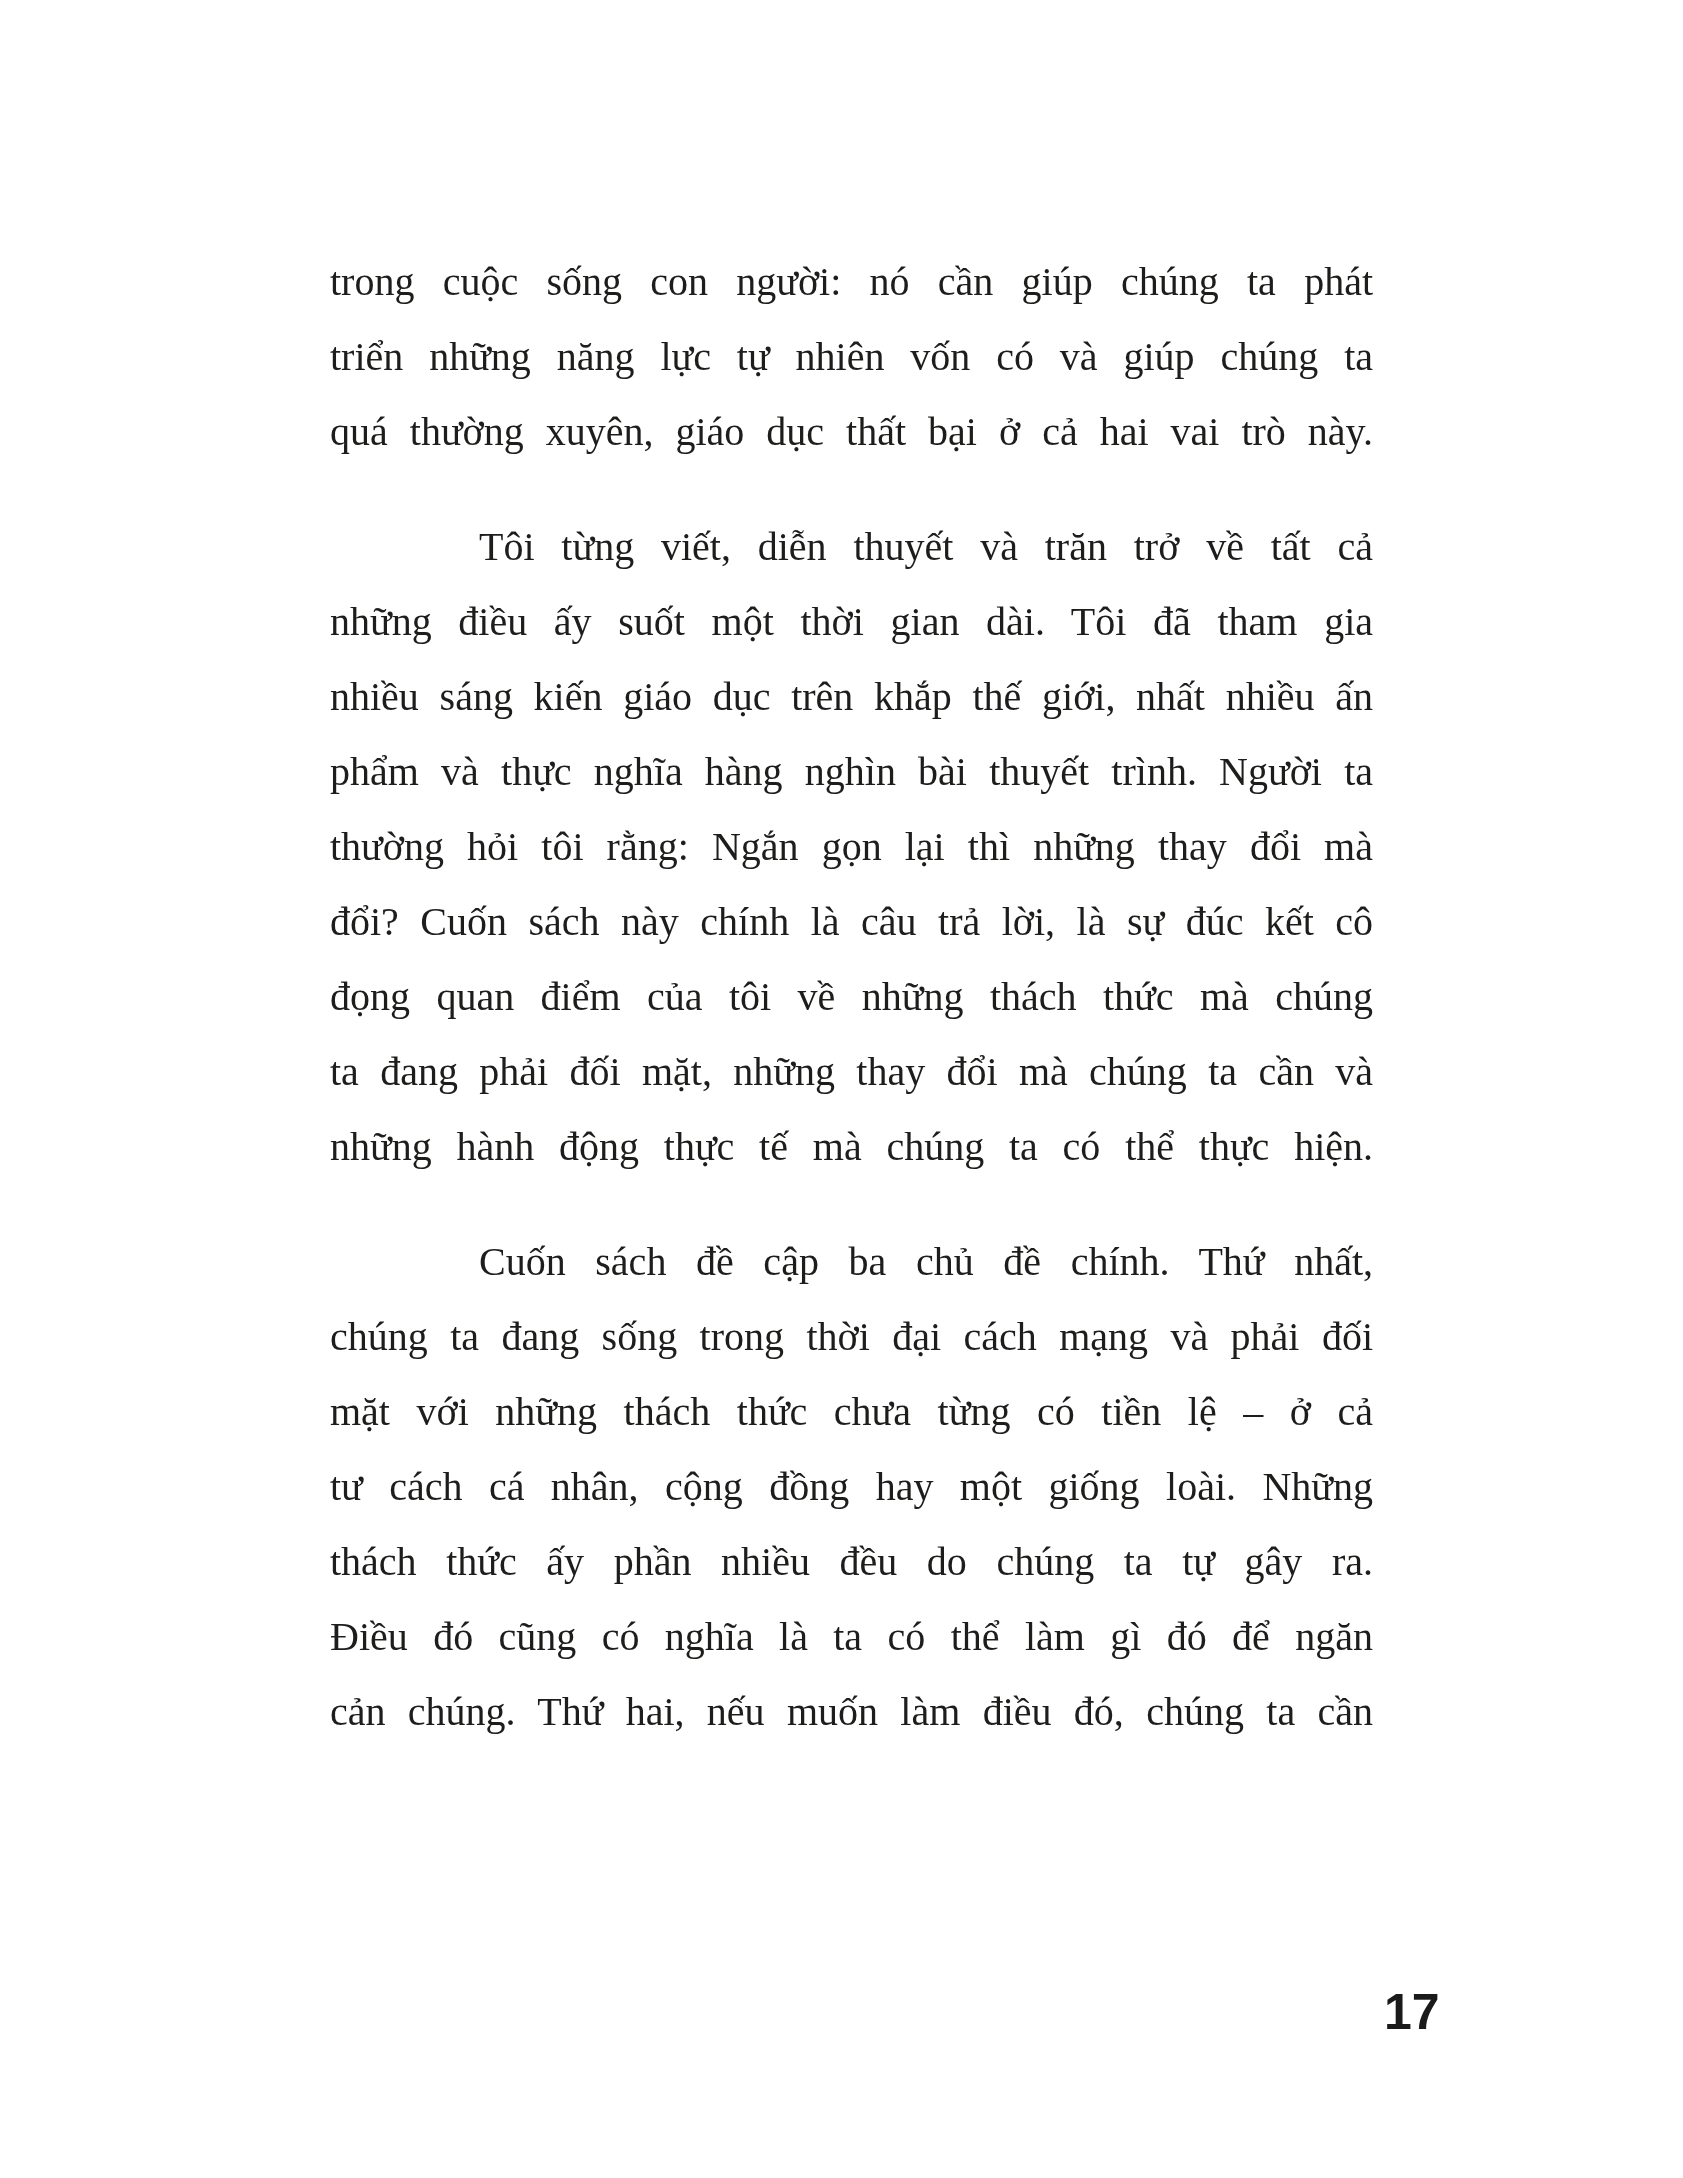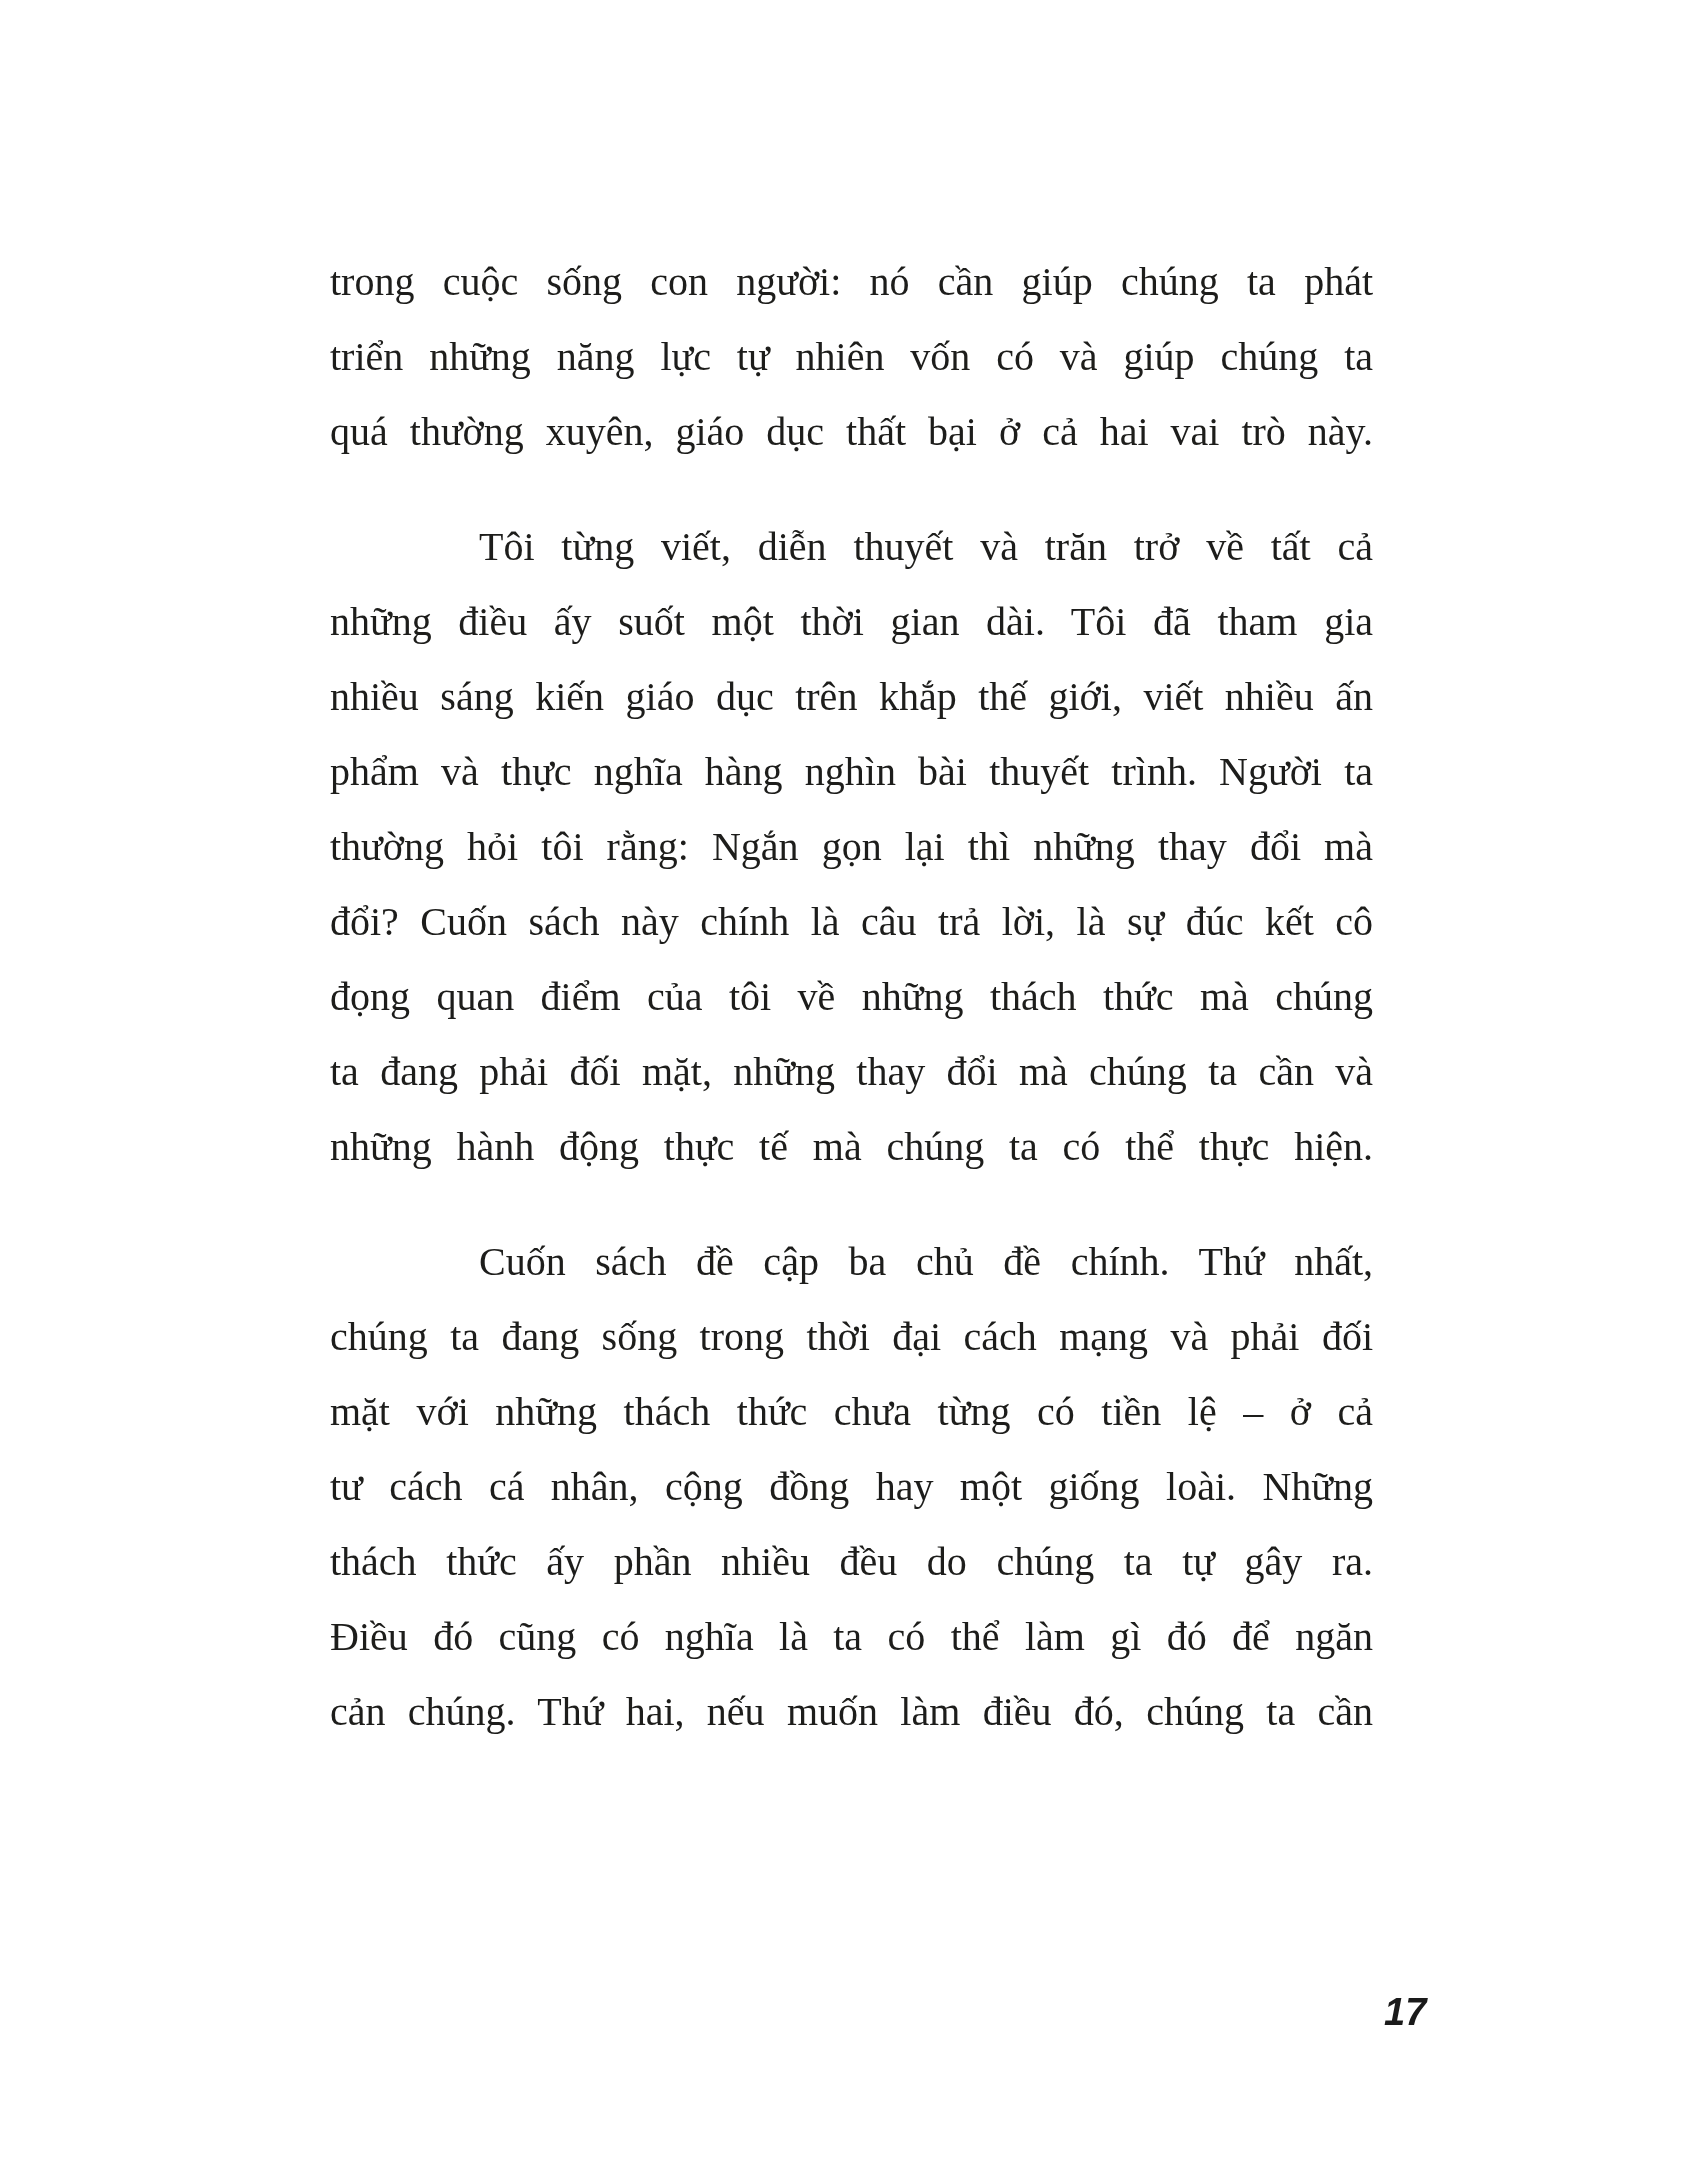--- a/index.html
+++ b/index.html
@@ -42,42 +42,41 @@
   .line.indent {
     text-indent: 149px;
   }
   .page-number {
     position: absolute;
     left: 1384px;
     top: 1992px;
     color: #1a1a1a;
     font-family: "Liberation Sans", "DejaVu Sans", sans-serif;
     font-weight: 700;
-    font-size: 38px;
+    font-size: 50px;
     line-height: 40px;
-    font-style: italic;
   }
 </style>
 </head>
 <body>
 
 <div class="page">
 
   <div class="text-block">
 
     <div class="para">
       <div class="line">trong cuộc sống con người: nó cần giúp chúng ta phát</div>
       <div class="line">triển những năng lực tự nhiên vốn có và giúp chúng ta</div>
       <div class="line">quá thường xuyên, giáo dục thất bại ở cả hai vai trò này.</div>
     </div>
 
     <div class="para">
       <div class="line indent">Tôi từng viết, diễn thuyết và trăn trở về tất cả</div>
       <div class="line">những điều ấy suốt một thời gian dài. Tôi đã tham gia</div>
-      <div class="line">nhiều sáng kiến giáo dục trên khắp thế giới, viết nhiều ấn</div>
+      <div class="line">nhiều sáng kiến giáo dục trên khắp thế giới, nhất nhiều ấn</div>
       <div class="line">phẩm và thực nghĩa hàng nghìn bài thuyết trình. Người ta</div>
       <div class="line">thường hỏi tôi rằng: Ngắn gọn lại thì những thay đổi mà</div>
       <div class="line">đổi? Cuốn sách này chính là câu trả lời, là sự đúc kết cô</div>
       <div class="line">đọng quan điểm của tôi về những thách thức mà chúng</div>
       <div class="line">ta đang phải đối mặt, những thay đổi mà chúng ta cần và</div>
       <div class="line">những hành động thực tế mà chúng ta có thể thực hiện.</div>
     </div>
 
     <div class="para">
       <div class="line indent">Cuốn sách đề cập ba chủ đề chính. Thứ nhất,</div>

